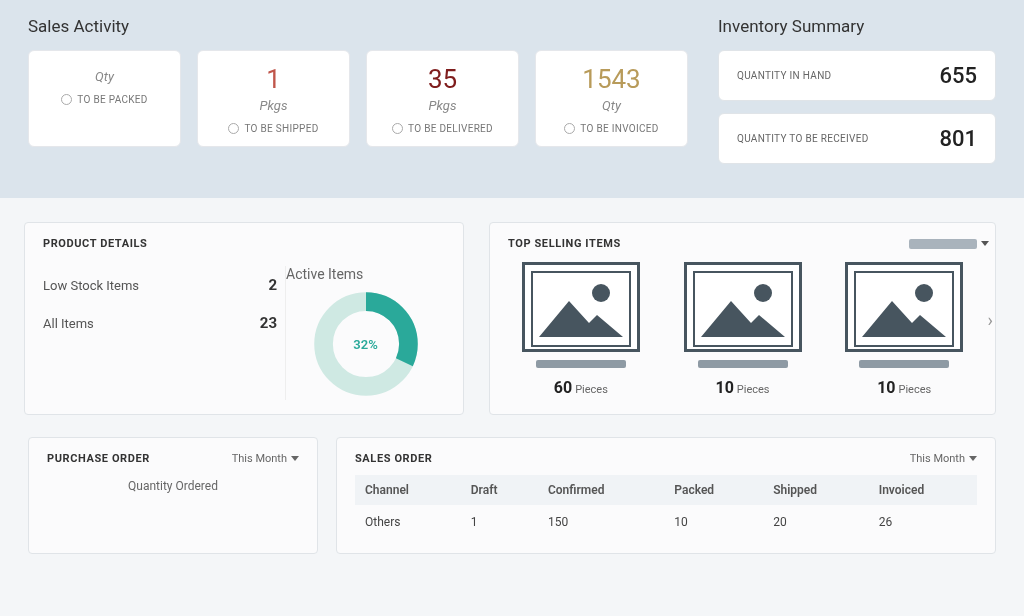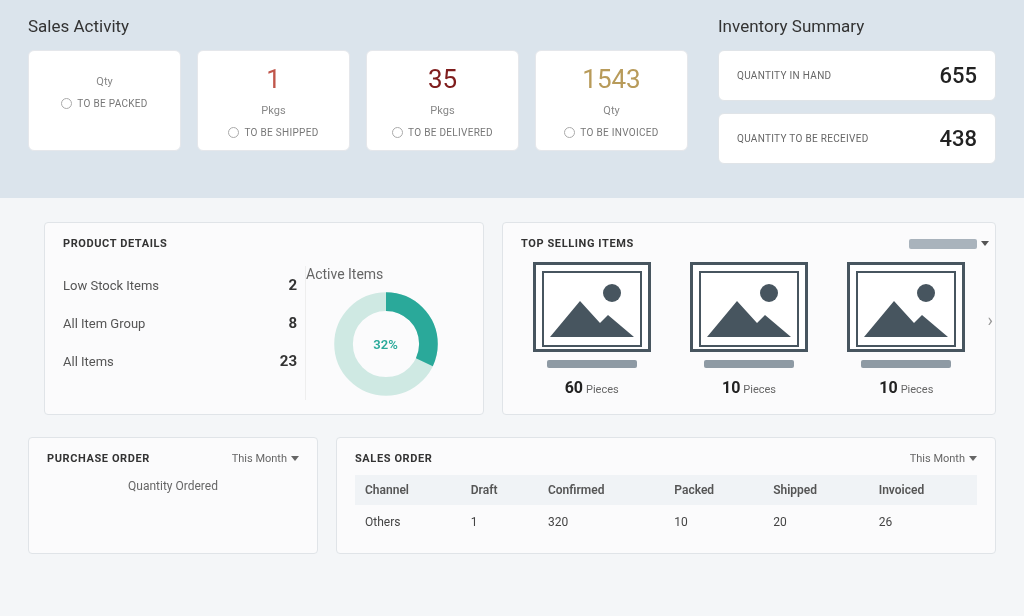--- a/index.html
+++ b/index.html
@@ -28,21 +28,21 @@
   .sa-card {
     flex: 1;
     background: #fff;
     border: 1px solid #e5e7eb;
     border-radius: 6px;
     padding: 14px 8px 12px 8px;
     text-align: center;
     cursor: pointer;
   }
   .sa-value { font-size: 26px; font-weight: 400; line-height: 1.1; }
-  .sa-unit { font-size: 11px; color: #888; margin-top: 10px; }
+  .sa-unit { font-size: 13px; color: #888; margin-top: 4px; font-style: italic; }
   .sa-caption {
     margin-top: 10px;
     font-size: 10px;
     color: #777;
     letter-spacing: .3px;
     display: flex;
     align-items: center;
     justify-content: center;
     gap: 5px;
   }
@@ -55,23 +55,23 @@
     padding: 12px 18px;
     display: flex;
     align-items: center;
     justify-content: space-between;
     margin-bottom: 12px;
   }
   .inv-label { font-size: 10px; color: #666; letter-spacing: .3px; }
   .inv-value { font-size: 22px; font-weight: 500; color: #222; }
 
   .mid-band {
-    padding: 24px 28px 0 44px;
+    padding: 24px 28px 0 24px;
     display: flex;
-    gap: 18px;
+    gap: 25px;
   }
   .panel {
     background: rgba(255,255,255,0.6);
     border: 1px solid #e0e4e8;
     border-radius: 4px;
     padding: 14px 18px;
   }
   .panel-title {
     font-size: 11px;
     font-weight: 700;
@@ -179,38 +179,34 @@
   </div>
   <div class="inv-summary">
     <div class="section-title">Inventory Summary</div>
     <div id="inv-rows">
         <div class="inv-row">
           <span class="inv-label">QUANTITY IN HAND</span>
           <span class="inv-value">655</span>
         </div>
         <div class="inv-row">
           <span class="inv-label">QUANTITY TO BE RECEIVED</span>
-          <span class="inv-value">438</span>
+          <span class="inv-value">801</span>
         </div>
       </div>
   </div>
 </div>
 
 <div class="mid-band">
   <div class="panel prod-details">
     <div class="panel-title">PRODUCT DETAILS</div>
     <div class="prod-body">
       <div class="prod-stats" id="prod-stats">
           <div class="prod-stat">
             <span class="prod-stat-label">Low Stock Items</span>
             <span class="prod-stat-value">2</span>
-          </div>
-          <div class="prod-stat">
-            <span class="prod-stat-label">All Item Group</span>
-            <span class="prod-stat-value">8</span>
           </div>
           <div class="prod-stat">
             <span class="prod-stat-label">All Items</span>
             <span class="prod-stat-value">23</span>
           </div>
         </div>
       <div class="active-wrap">
         <div class="active-title">Active Items</div>
         <div class="donut">
           <svg viewBox="0 0 42 42">
@@ -297,21 +293,21 @@
             <th>Confirmed</th>
             <th>Packed</th>
             <th>Shipped</th>
             <th>Invoiced</th>
           </tr>
         </thead>
       <tbody id="so-body">
           <tr>
             <td>Others</td>
             <td>1</td>
-            <td>320</td>
+            <td>150</td>
             <td>10</td>
             <td>20</td>
             <td>26</td>
           </tr>
         </tbody>
     </table>
   </div>
 </div>
 
 </body></html>

